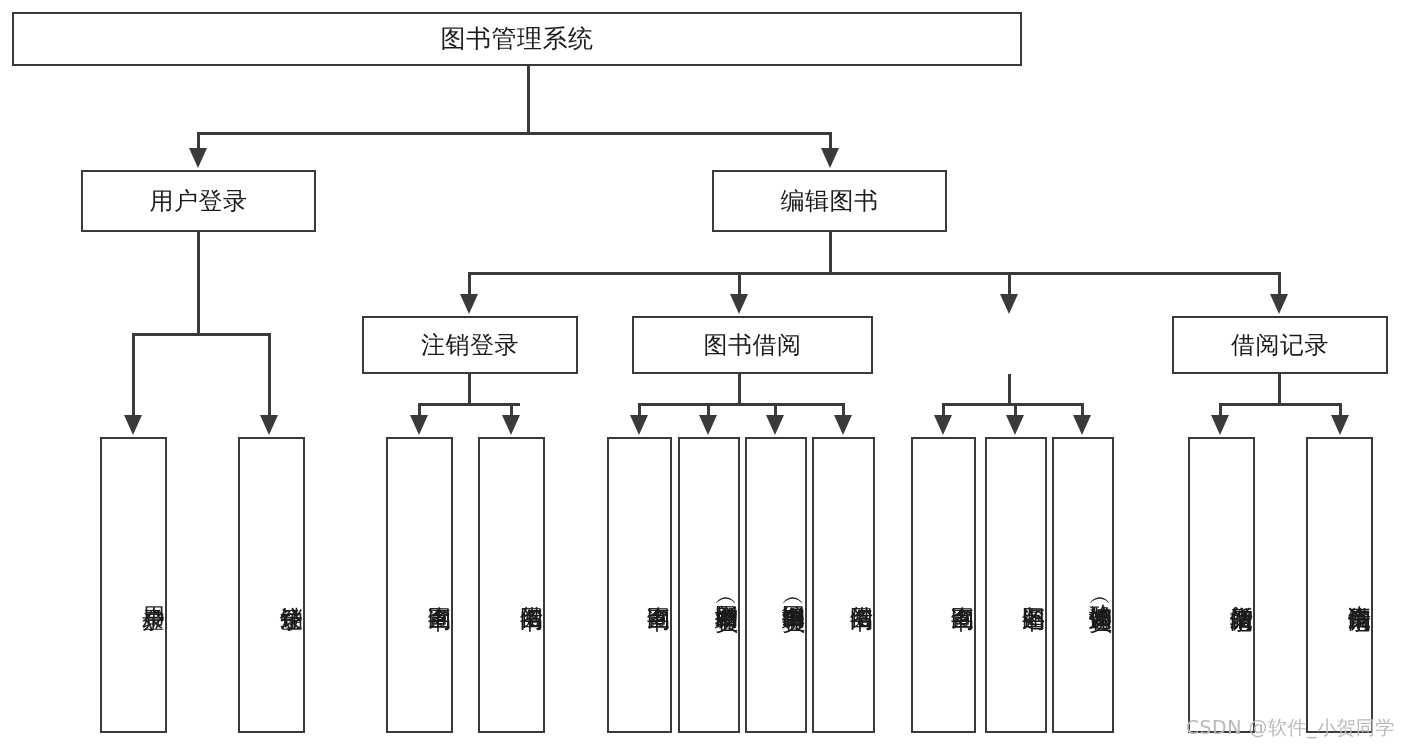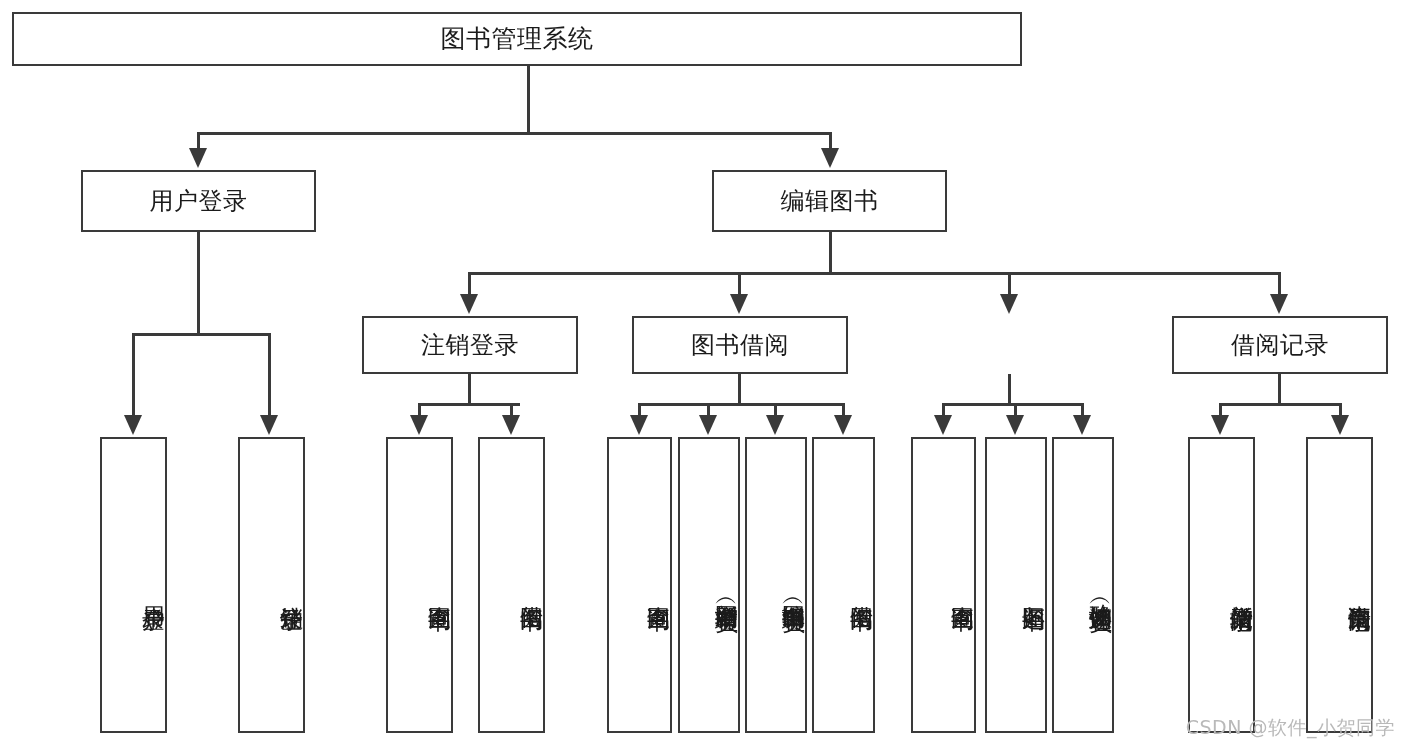--- a/index.html
+++ b/index.html
@@ -104,21 +104,21 @@
   </div>
 
   <div class="node horiz" style="left:712px; top:170px; width:235px; height:62px;">
     <span class="node-label">编辑图书</span>
   </div>
 
   <div class="node horiz" style="left:362px; top:316px; width:216px; height:58px;">
     <span class="node-label">注销登录</span>
   </div>
 
-  <div class="node horiz" style="left:632px; top:316px; width:216px; height:58px;">
+  <div class="node horiz" style="left:632px; top:316px; width:241px; height:58px;">
     <span class="node-label">图书借阅</span>
   </div>
 
 
   <div class="node horiz" style="left:1172px; top:316px; width:216px; height:58px;">
     <span class="node-label">借阅记录</span>
   </div>
 
   <div class="node vert" style="left:100px; top:437px; width:67px; height:296px;">
     <span class="node-label">用户登录</span>

